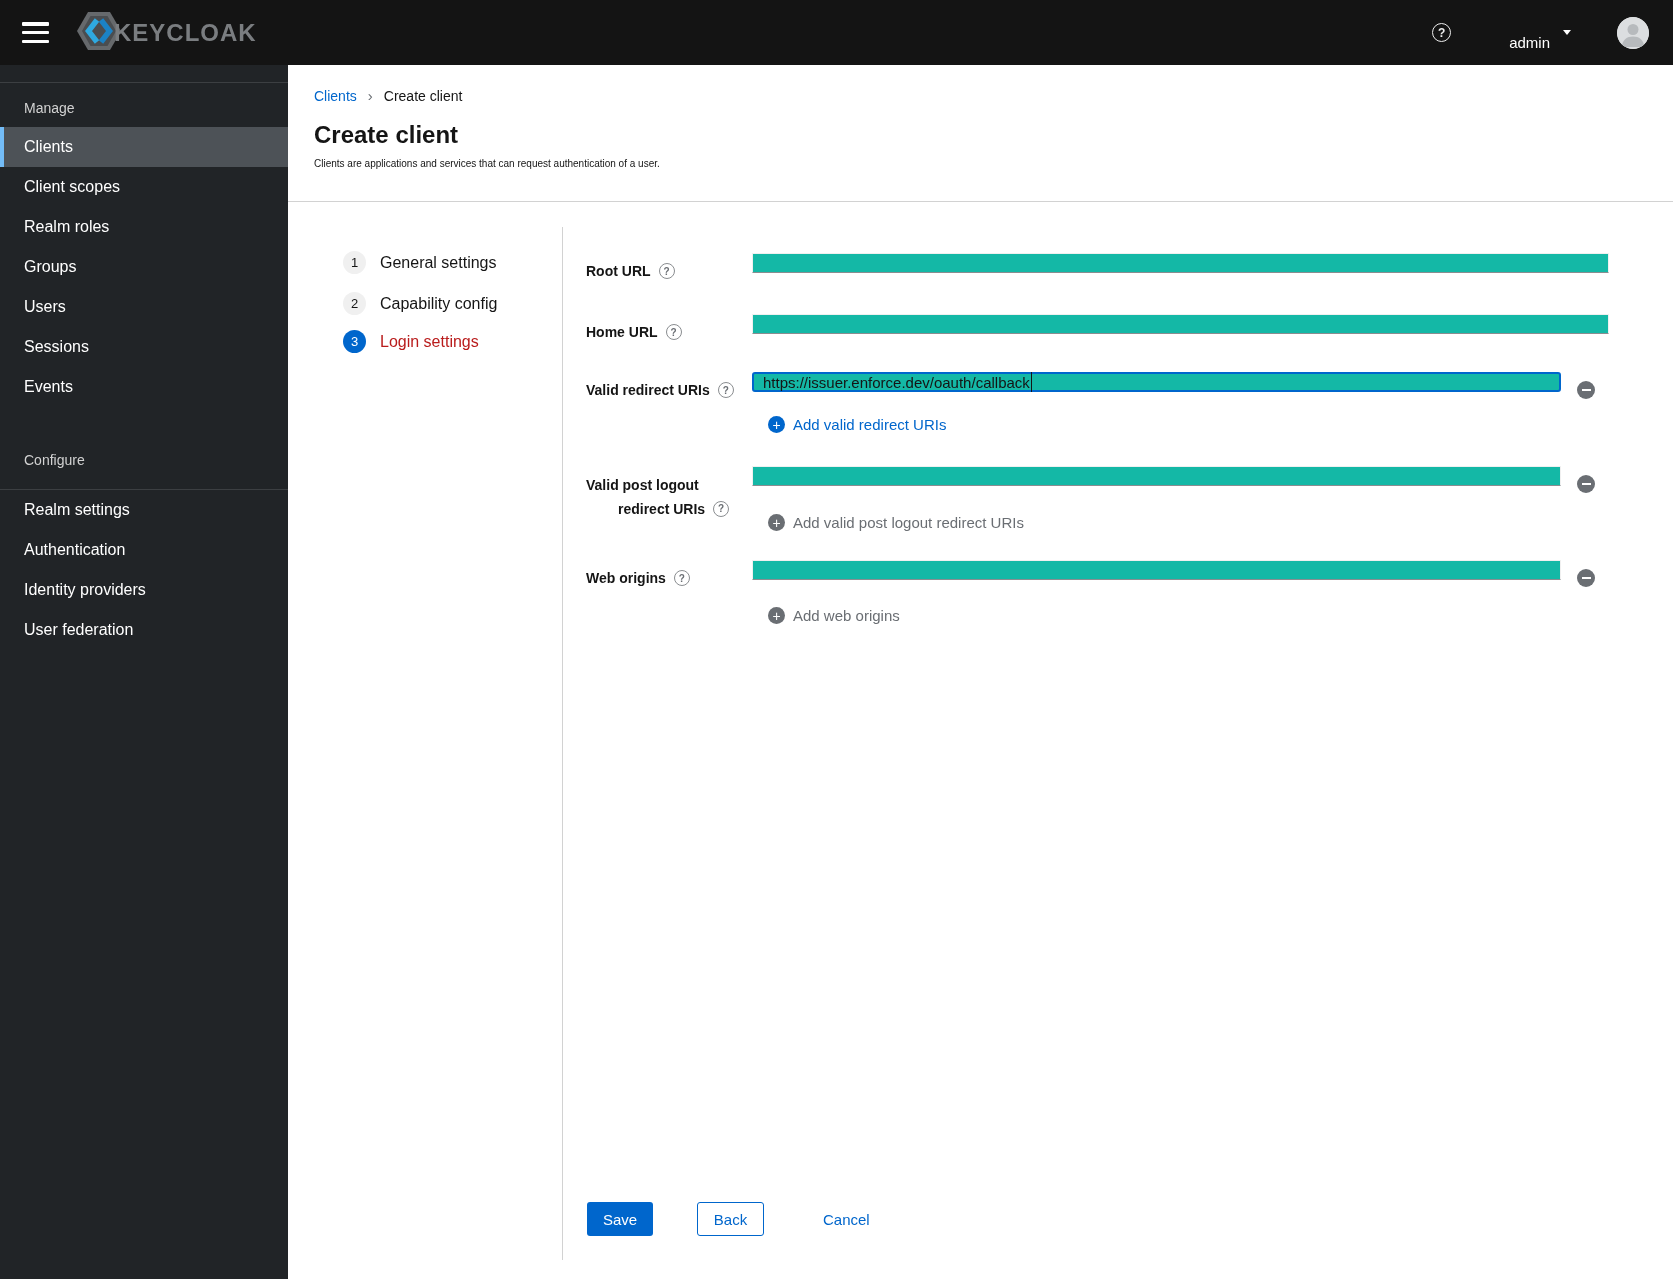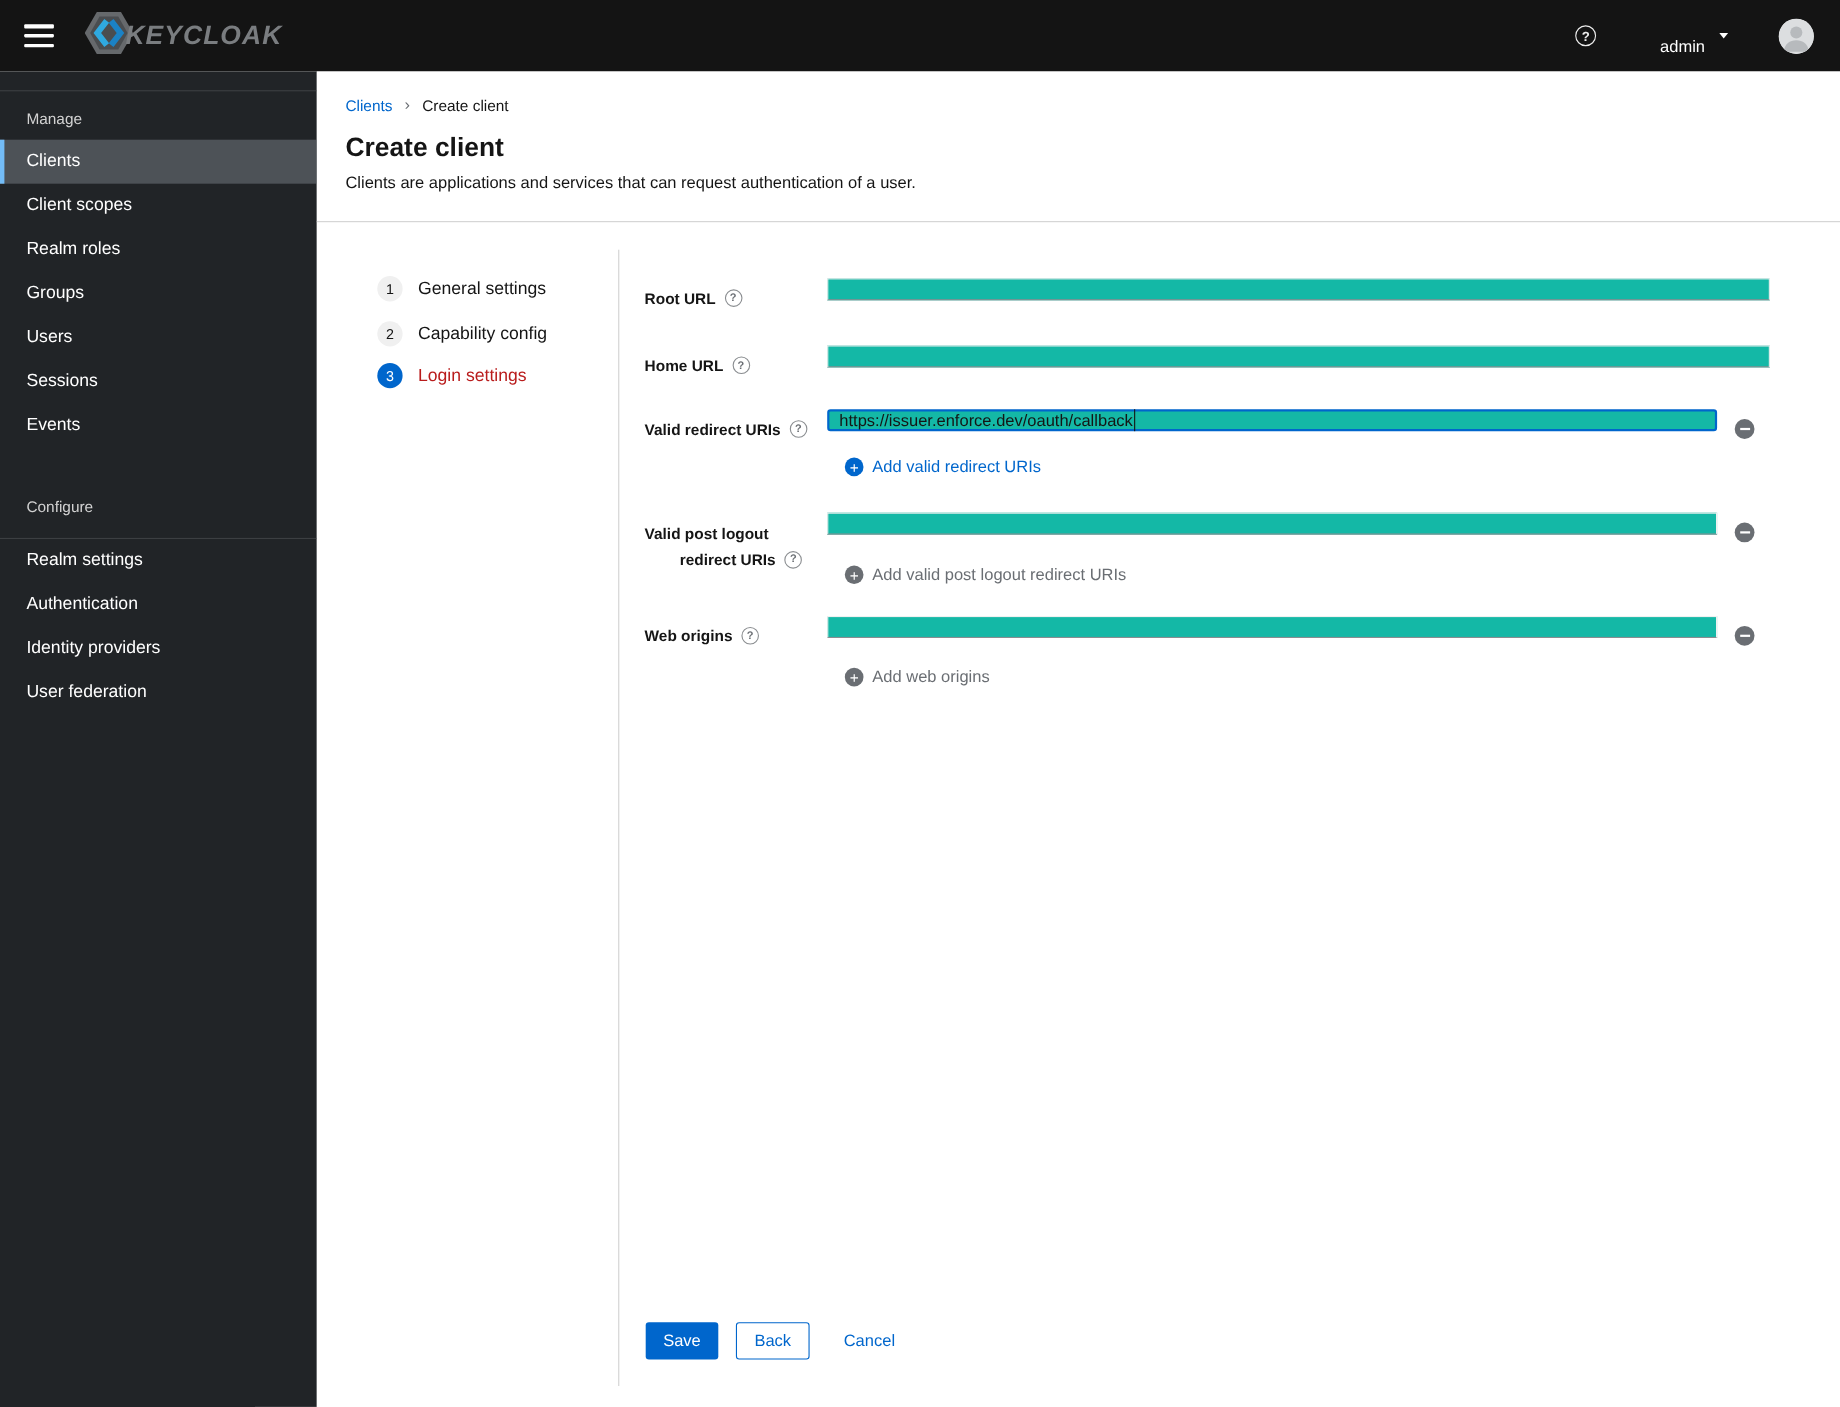--- a/index.html
+++ b/index.html
@@ -4,21 +4,21 @@
 <style>
   * { margin:0; padding:0; box-sizing:border-box; }
   html,body { width:1673px; height:1279px; }
   body { font-family:"Liberation Sans", sans-serif; background:#fff; overflow:hidden; }
   .app { position:relative; width:1673px; height:1279px; }
 
   
   .topbar { position:absolute; left:0; top:0; width:1673px; height:65px; background:#141414; display:flex; align-items:center; }
   .hamburger { margin-left:22px; width:27px; height:21px; display:flex; flex-direction:column; justify-content:space-between; cursor:pointer; }
   .hamburger span { display:block; width:27px; height:3.5px; background:#fff; border-radius:1px; }
-  .brand { display:flex; align-items:center; margin-left:28px;font-style:italic; }
+  .brand { display:flex; align-items:center; margin-left:28px; }
   .brand-text { color:#7a7d80; font-size:24px; font-weight:700; letter-spacing:1px; margin-left:-7px; }
   .topbar-right { margin-left:auto; display:flex; align-items:center; padding-right:24px; }
   .help-circle { width:19px; height:19px; border:1.5px solid #ededed; border-radius:50%; color:#ededed; font-size:12px; font-weight:700; display:flex; align-items:center; justify-content:center; cursor:pointer; }
   .username { color:#fff; font-size:15px; margin-left:58px; cursor:pointer;margin-top:19px; }
   .caret-down { width:0; height:0; border-left:4.5px solid transparent; border-right:4.5px solid transparent; border-top:5px solid #fff; margin-left:13px; cursor:pointer; }
   .avatar { width:32px; height:32px; border-radius:50%; background:#dcdee0; margin-left:46px; overflow:hidden; cursor:pointer; }
 
   
   .sidebar { position:absolute; left:0; top:65px; width:288px; height:1214px; background:#212427; color:#fff; }
   .realm-select { margin:25px 24px 0 24px; height:37px; border:1px solid #8a8d90; border-radius:2px; display:flex; align-items:center; padding:0 13px; font-size:14px; color:#fff; cursor:pointer; background:#212427; }
@@ -31,21 +31,21 @@
   .nav-item.active { background:#4d5257; border-left:4px solid #73bcf7; padding-left:20px; }
 
   
   .content { position:absolute; left:288px; top:65px; width:1385px; height:1214px; background:#fff; }
   .page-header { height:137px; border-bottom:1px solid #d2d2d2; padding:22px 0 0 26px; }
   .breadcrumb { display:flex; align-items:center; font-size:14px; }
   .breadcrumb a { color:#0066cc; text-decoration:none; cursor:pointer; }
   .crumb-sep { color:#6a6e73; margin:0 11px; font-size:15px; }
   .crumb-current { color:#151515; }
   .page-title { margin-top:17px; font-size:24px; font-weight:700; color:#151515; }
-  .page-desc { margin-top:9px; font-size:15px; color:#151515; }
+  .page-desc { margin-top:9px; font-size:10px; color:#151515; }
 
   .main { position:relative; width:1385px; height:1077px; }
   .wizard-divider { position:absolute; left:274px; top:25px; width:1px; height:1033px; background:#d2d2d2; }
 
   .wizard-step { position:absolute; left:55px; display:flex; align-items:center; cursor:pointer; }
   .step-circle { width:23px; height:23px; border-radius:50%; background:#f0f0f0; color:#151515; font-size:13px; display:flex; align-items:center; justify-content:center; }
   .step-label { margin-left:14px; font-size:16px; color:#151515; }
   .wizard-step.active .step-circle { background:#0066cc; color:#fff; }
   .wizard-step.active .step-label { color:#b91c1c; }
   .step-1 { top:49px; } .step-2 { top:90px; } .step-3 { top:128px; }
@@ -79,21 +79,21 @@
   .label-postlogout .line2 { display:flex; align-items:center;margin-left:32px; }
   .input-postlogout { top:264px; }
   .minus-postlogout { top:273px; }
   .add-postlogout { top:312px; }
   .label-weborigins { top:358px; height:36px; }
   .input-weborigins { top:358px; }
   .minus-weborigins { top:367px; }
   .add-weborigins { top:405px; }
 
   
-  .actions { position:absolute; left:299px; top:1000px; display:flex; align-items:center; }
+  .actions { position:absolute; left:299px; top:1000px; display:flex; align-items:center;gap:28px; }
   .btn { height:34px; font-size:15px; border-radius:3px; cursor:pointer; font-family:"Liberation Sans", sans-serif; display:flex; align-items:center; justify-content:center; }
   .btn-primary { background:#0066cc; color:#fff; border:none; width:66px; }
   .btn-secondary { background:#fff; color:#0066cc; border:1px solid #0066cc; width:67px; margin-left:16px; }
   .btn-link { background:none; border:none; color:#0066cc; margin-left:31px; padding:0; }
 </style>
 </head>
 <body>
 
 <div class="app">
 

